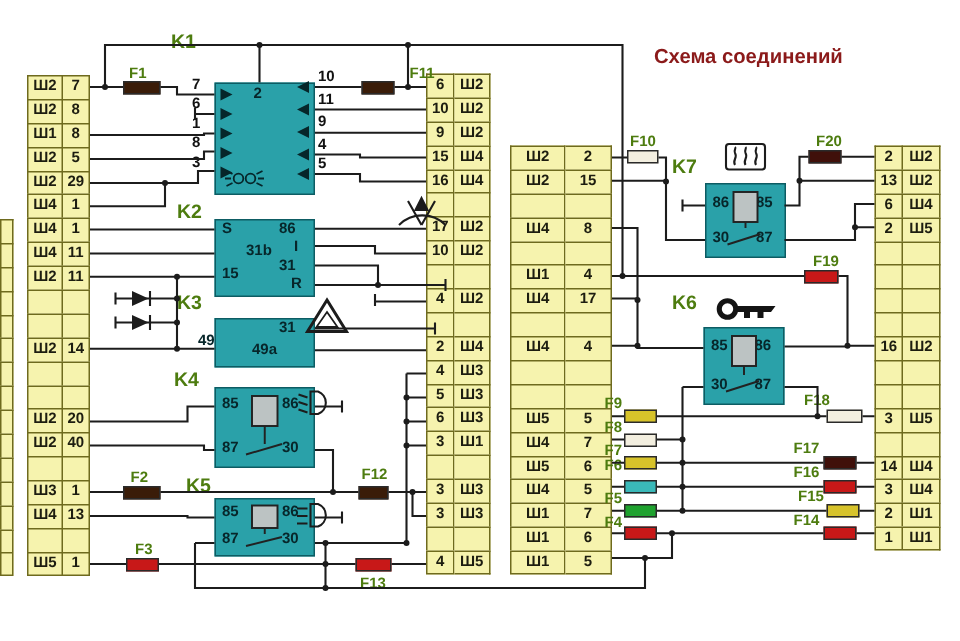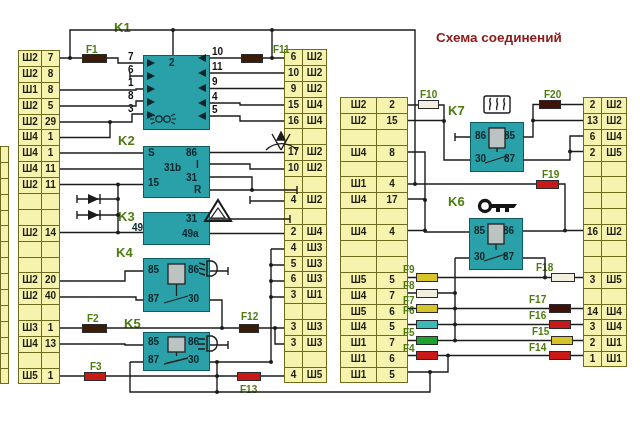--- a/index.html
+++ b/index.html
@@ -400,21 +400,21 @@
   <div class="relay" style="left:143px;top:55px;width:67px;height:75px;"></div>
   <div class="relay" style="left:143px;top:146px;width:67px;height:52px;"></div>
   <div class="relay" style="left:143px;top:212px;width:67px;height:33px;"></div>
   <div class="relay" style="left:143px;top:258px;width:67px;height:54px;"></div>
   <div class="relay" style="left:143px;top:332px;width:67px;height:39px;"></div>
   <div class="relay" style="left:469px;top:218px;width:54px;height:52px;"></div>
   <div class="relay" style="left:470px;top:122px;width:54px;height:50px;"></div>
 
   <span class="lbl klabel" style="left:114px;top:20px;">K1</span>
   <span class="lbl klabel" style="left:118px;top:133px;">K2</span>
-  <span class="lbl klabel" style="left:118px;top:209px;">K3</span>
+  <span class="lbl klabel" style="left:118px;top:194px;">K3</span>
   <span class="lbl klabel" style="left:116px;top:245px;">K4</span>
   <span class="lbl klabel" style="left:124px;top:316px;">K5</span>
   <span class="lbl klabel" style="left:448px;top:194px;">K6</span>
   <span class="lbl klabel" style="left:448px;top:103px;">K7</span>
 
   <span class="pin" style="left:169px;top:57px;">2</span>
   <span class="pin outside" style="left:128px;top:51px;">7</span>
   <span class="pin outside" style="left:128px;top:64px;">6</span>
   <span class="pin outside" style="left:128px;top:77px;">1</span>
   <span class="pin outside" style="left:128px;top:90px;">8</span>
@@ -428,21 +428,21 @@
   <span class="pin" style="left:148px;top:147px;">S</span>
   <span class="pin" style="left:148px;top:162px;margin-left:16px;">31b</span>
   <span class="pin" style="left:148px;top:177px;">15</span>
   <span class="pin" style="left:186px;top:147px;">86</span>
   <span class="pin" style="left:196px;top:159px;">I</span>
   <span class="pin" style="left:186px;top:172px;">31</span>
   <span class="pin" style="left:194px;top:184px;">R</span>
 
   <span class="pin" style="left:132px;top:222px;">49</span>
   <span class="pin" style="left:186px;top:213px;">31</span>
-  <span class="pin" style="left:182px;top:228px;">49a</span>
+  <span class="pin" style="left:168px;top:228px;">49a</span>
 
   <span class="pin" style="left:148px;top:264px;">85</span>
   <span class="pin" style="left:188px;top:264px;">86</span>
   <span class="pin" style="left:148px;top:293px;">87</span>
   <span class="pin" style="left:188px;top:293px;">30</span>
 
   <span class="pin" style="left:148px;top:336px;">85</span>
   <span class="pin" style="left:188px;top:336px;">86</span>
   <span class="pin" style="left:148px;top:354px;">87</span>
   <span class="pin" style="left:188px;top:354px;">30</span>

